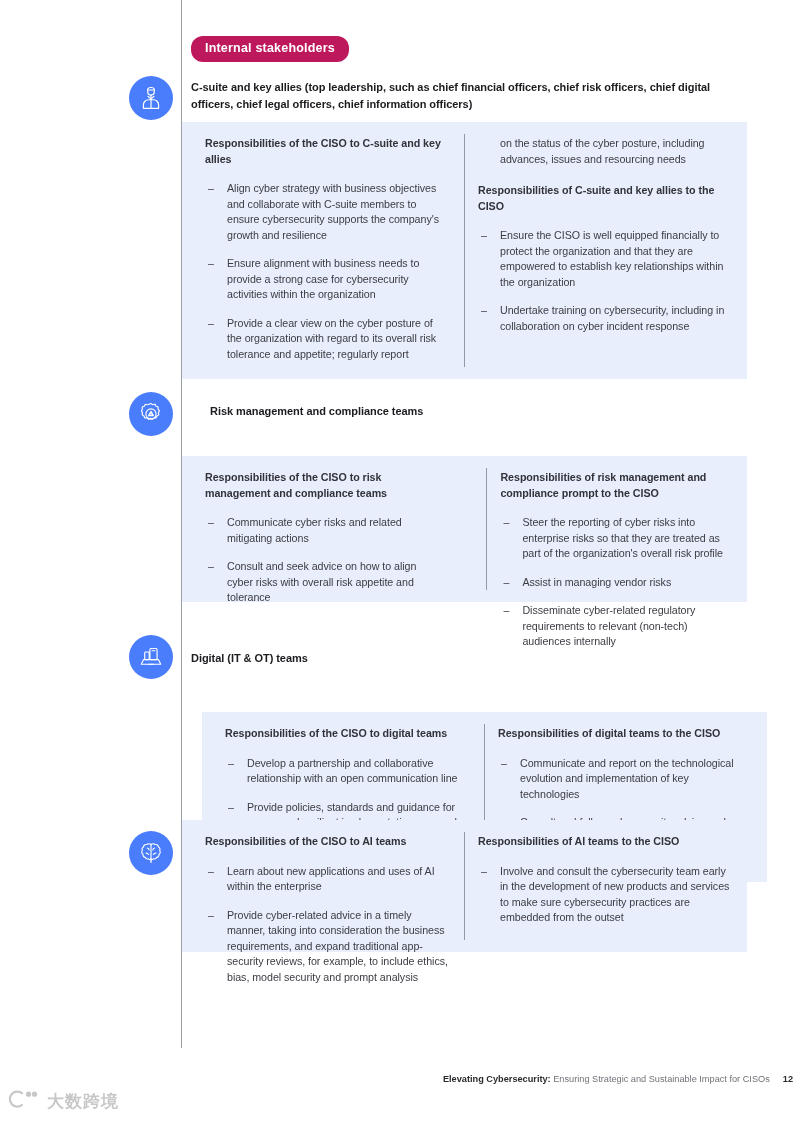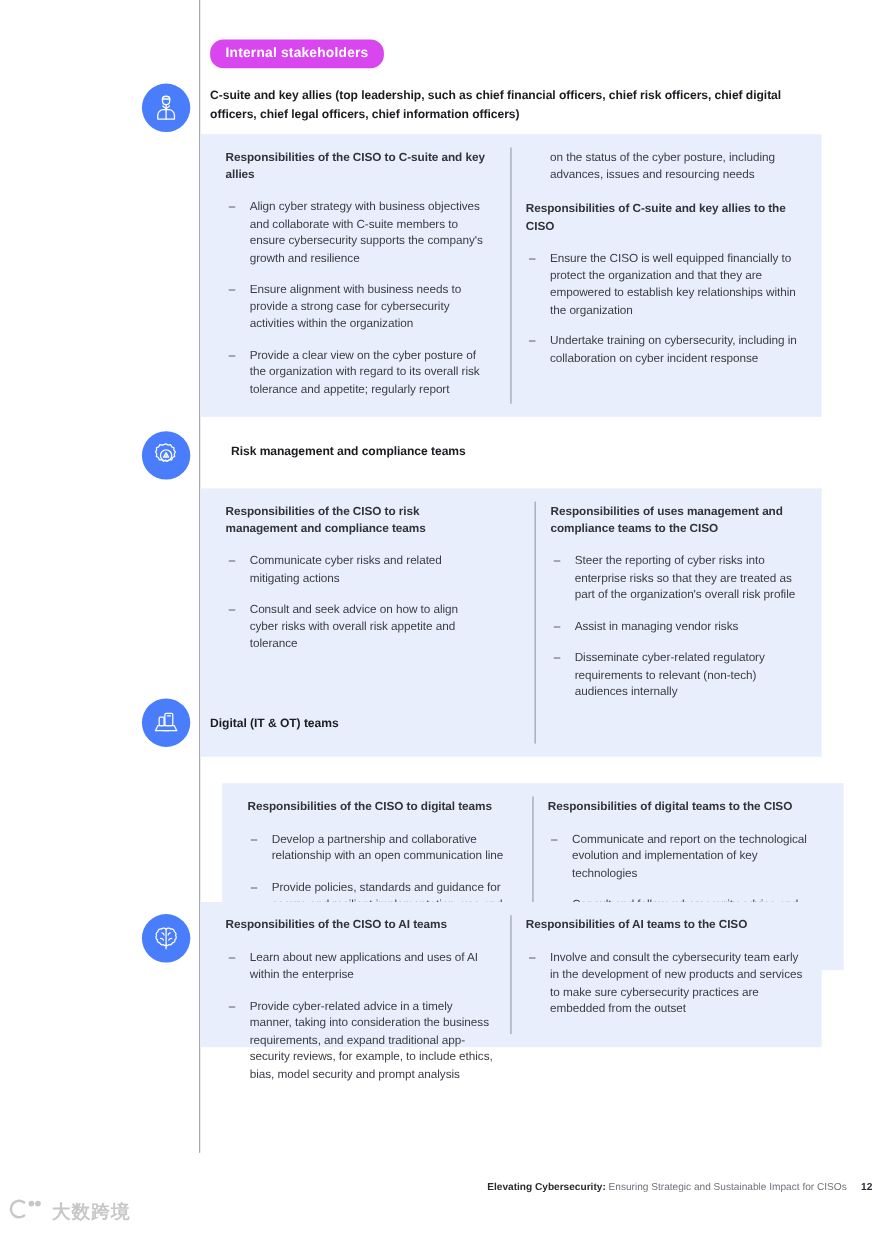--- a/index.html
+++ b/index.html
@@ -35,21 +35,21 @@
   }
 
   
   .pill-row {
     position: absolute;
     left: 191px;
     top: 36px;
   }
   .pill {
     display: inline-block;
-    background: #d946ef;
+    background: #be185d;
     color: #ffffff;
     font-size: 12.5px;
     font-weight: bold;
     letter-spacing: .2px;
     padding: 6px 14px 7px 14px;
     border-radius: 12px;
     line-height: 1;
   }
 
   
@@ -224,30 +224,30 @@
       <svg width="26" height="26" viewBox="0 0 24 24" fill="none" stroke="#ffffff" stroke-width="1.05" stroke-linecap="round" stroke-linejoin="round">
         <path d="M12 2.3l1.7 1.1 2-.4 1 1.8 1.9.8-.1 2 1.3 1.5-1 1.7.4 2-1.7 1-.8 1.9-2-.1-1.5 1.3-1.7-1-1.7 1-1.5-1.3-2 .1-.8-1.9-1.7-1 .4-2-1-1.7L4 7.6l-.1-2 1.9-.8 1-1.8 2 .4z"></path>
         <circle cx="12" cy="12" r="4.7"></circle>
         <path d="M12 9.6l2.2 3.9H9.8z"></path>
         <path d="M12 11.3v1"></path>
         <path d="M12 12.9v.2"></path>
       </svg>
     </div>
     <div class="sec-title" style="top:403px;padding-left:19px;">Risk management and compliance teams</div>
 
-    <div class="panel" style="top:444px; height:244px;gap:44px;">
+    <div class="panel" style="top:456px; height:146px;gap:44px;">
       <div class="col col-left">
         <h4>Responsibilities of the CISO to risk management and compliance teams</h4>
         <ul class="bullets">
           <li><span class="dash">–</span><span>Communicate cyber risks and related mitigating actions</span></li>
           <li><span class="dash">–</span><span>Consult and seek advice on how to align cyber risks with overall risk appetite and tolerance</span></li>
         </ul>
       </div>
       <div class="col col-right">
-        <h4>Responsibilities of uses management and compliance teams to the CISO</h4>
+        <h4>Responsibilities of risk management and compliance prompt to the CISO</h4>
         <ul class="bullets">
           <li><span class="dash">–</span><span>Steer the reporting of cyber risks into enterprise risks so that they are treated as part of the organization's overall risk profile</span></li>
           <li><span class="dash">–</span><span>Assist in managing vendor risks</span></li>
           <li><span class="dash">–</span><span>Disseminate cyber-related regulatory requirements to relevant (non-tech) audiences internally</span></li>
         </ul>
       </div>
     </div>
   </div>
 
   <div class="section" style="top:0;">

